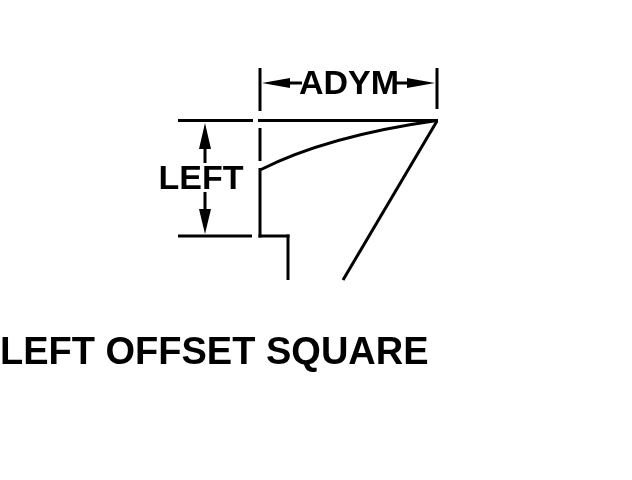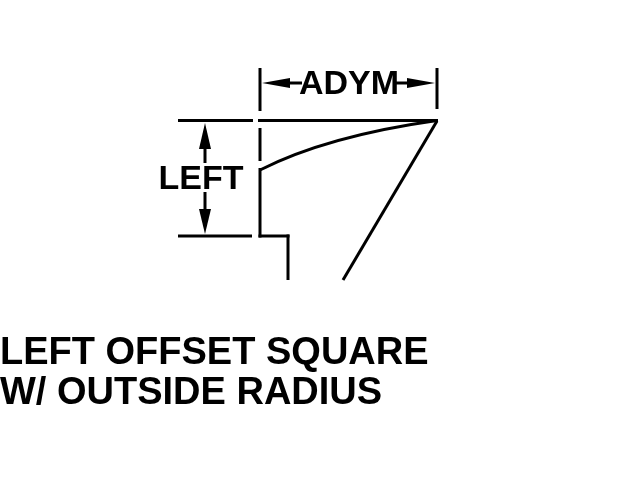--- a/index.html
+++ b/index.html
@@ -82,16 +82,15 @@
       <line x1="437" y1="121" x2="343" y2="280"></line>
     </g>
   </svg>
 
   <div class="dim-label" style="left:349px; top:82px;">ADYM</div>
 
   <div class="dim-label" style="left:201px; top:177px;">LEFT</div>
 
   <div id="caption">
     <div class="caption-line">LEFT OFFSET SQUARE</div>
-    <div class="caption-line">W/ OUTSIDE RADIUS</div>
   </div>
 
 </div>
 
 </body></html>

